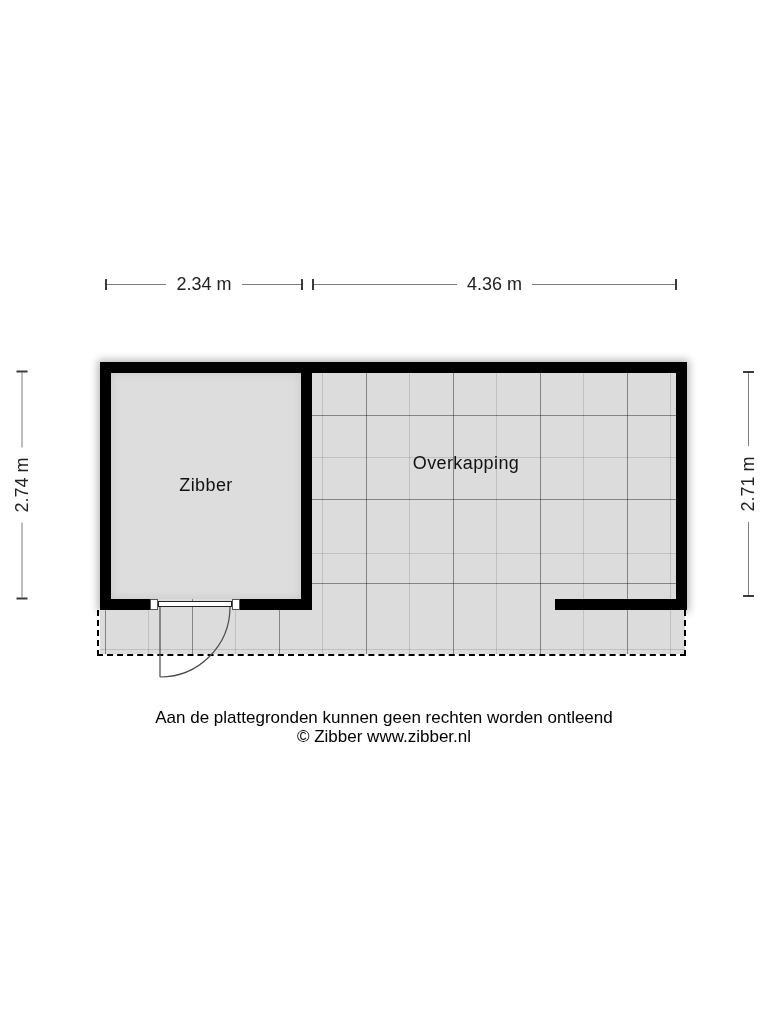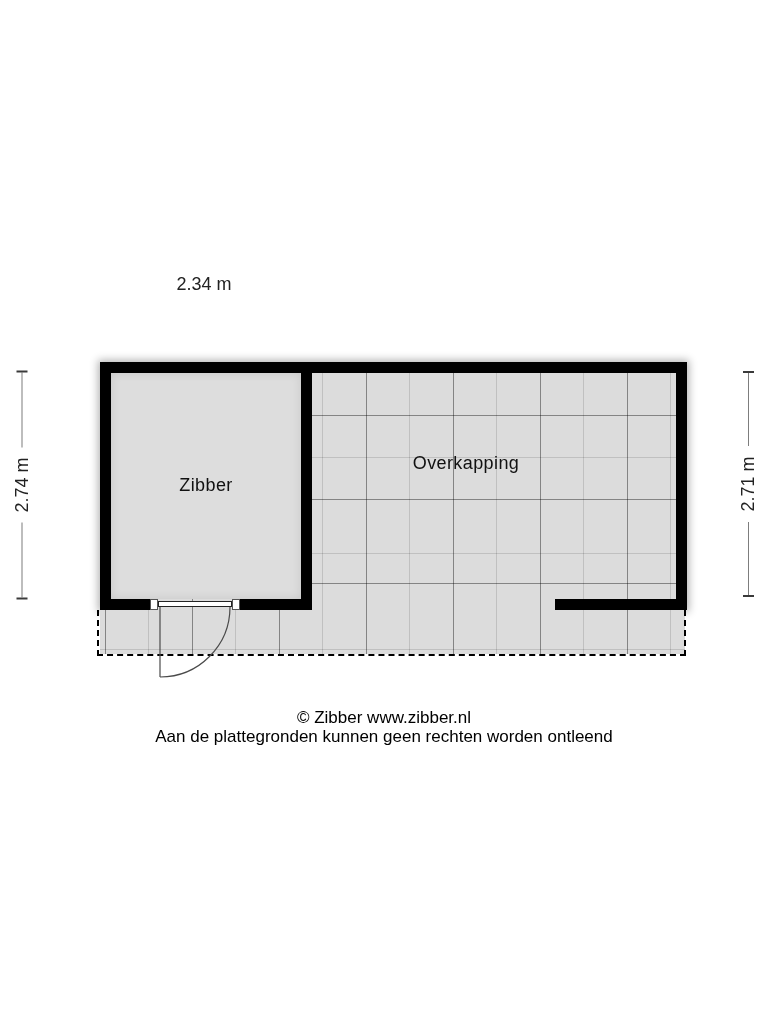--- a/index.html
+++ b/index.html
@@ -49,21 +49,21 @@
   
   .room-label{
     position:absolute;transform:translate(-50%,-50%);z-index:6;
     font-size:18px;letter-spacing:0.4px;color:#111;white-space:nowrap;text-align:right;
   }
   .lbl-berging{left:206px;top:485px;}
   .lbl-overkapping{left:466px;top:463px;}
   
   .dim{
     position:absolute;display:flex;align-items:center;height:22px;z-index:6;
-    font-size:18px;color:#222;flex-direction:column;
+    font-size:18px;color:#222;
   }
   .dim .line{flex:1;height:1px;background:#7d7d7d;}
   .dim .tick{width:2px;height:11px;background:#3a3a3a;}
   .dim .lbl{padding:0 10px;white-space:nowrap;line-height:22px;}
   .dim-top-left{left:105px;top:273px;width:198px;}
   .dim-top-right{left:312px;top:273px;width:365px;}
   .dim-rot .tick{width:11px;height:2px;}
   .dim-left{left:-93px;top:474px;width:229px;transform:rotate(-90deg);}
   .dim-right{left:635px;top:473px;width:226px;transform:rotate(-90deg);}
   .dim-rot{flex-direction:row;}
@@ -76,20 +76,27 @@
 </style>
 </head>
 <body>
 
 <div class="canvas">
 
   <div class="dim dim-top-left">
     <span class="tick"></span>
     <span class="line"></span>
     <span class="lbl">2.34 m</span>
+    <span class="line"></span>
+    <span class="tick"></span>
+  </div>
+  <div class="dim dim-top-right">
+    <span class="tick"></span>
+    <span class="line"></span>
+    <span class="lbl">4.36 m</span>
     <span class="line"></span>
     <span class="tick"></span>
   </div>
 
   <div class="dim dim-rot dim-left">
     <span class="tick"></span>
     <span class="line"></span>
     <span class="lbl">2.74 m</span>
     <span class="line"></span>
     <span class="tick"></span>
@@ -120,17 +127,17 @@
   <div class="door-frame"></div>
   <svg class="door-swing" width="95" height="85" viewBox="0 0 95 85">
     <path d="M10 8 L10 78" stroke="#4a4a4a" stroke-width="1.2" fill="none"></path>
     <path d="M10 78 A70 70 0 0 0 80 8" stroke="#4a4a4a" stroke-width="1.2" fill="none"></path>
   </svg>
 
   <div class="room-label lbl-berging">Zibber</div>
   <div class="room-label lbl-overkapping">Overkapping</div>
 
   <div class="footer">
+    <div>Aan de plattegronden kunnen geen rechten worden ontleend</div>
     <div>© Zibber www.zibber.nl</div>
-    <div>Aan de plattegronden kunnen geen rechten worden ontleend</div>
   </div>
 
 </div>
 
 </body></html>

